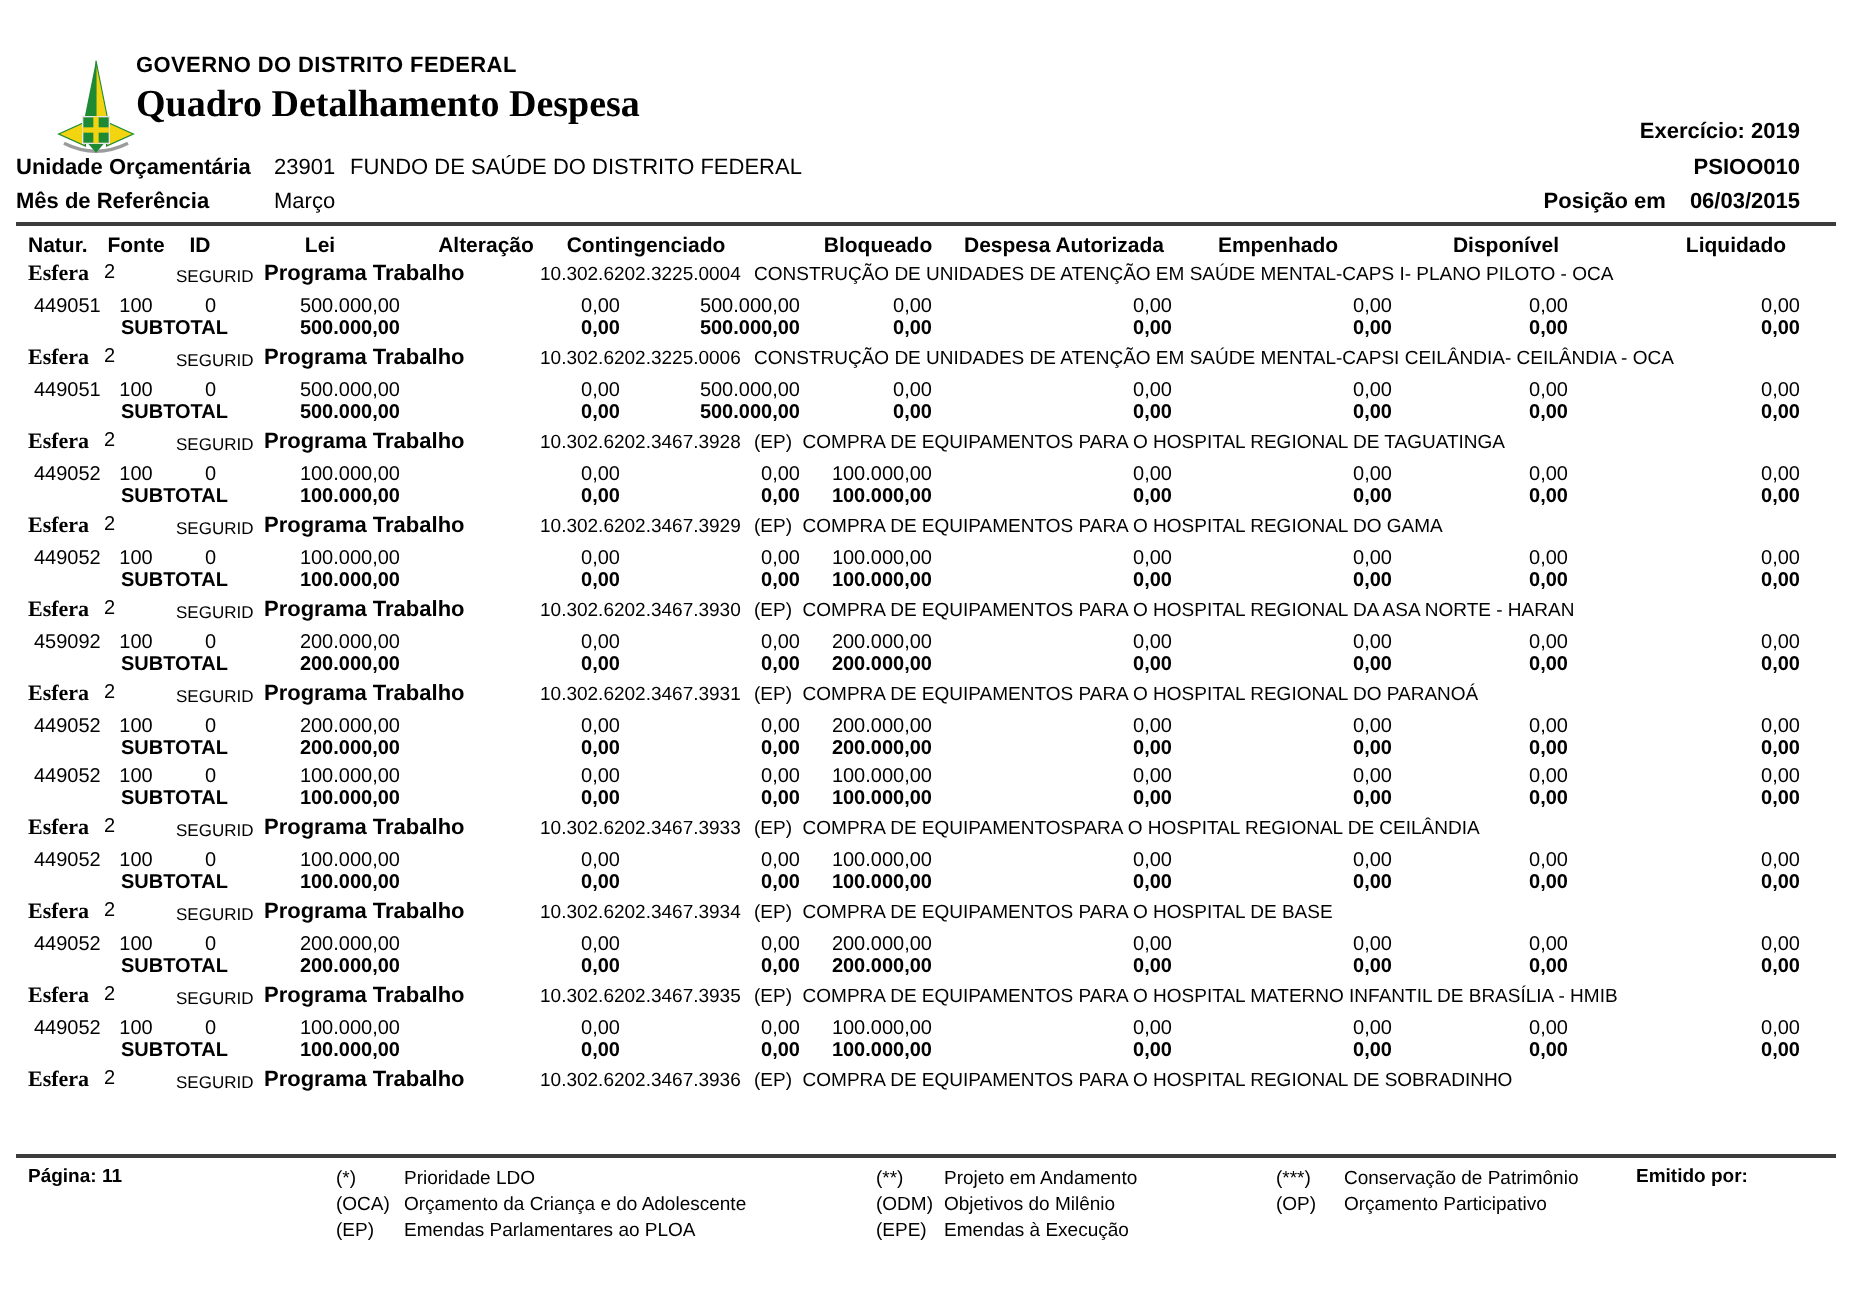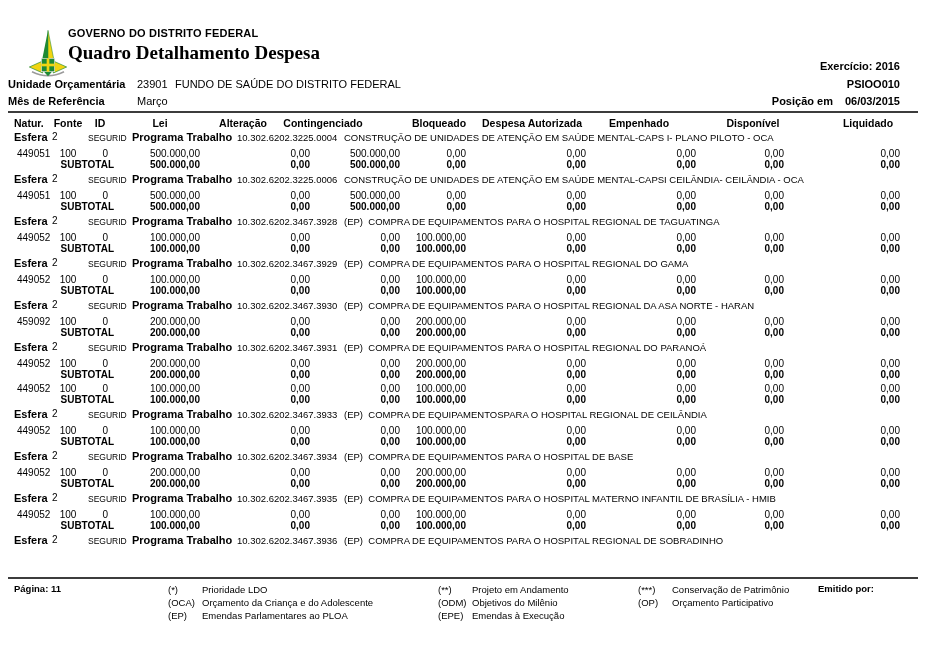--- a/index.html
+++ b/index.html
@@ -32,25 +32,25 @@
   .thead .h6{transform:translateX(-38px);}
   .thead .h9{transform:translateX(-8px);}
   .thead .h10{transform:translateX(7px);}
   .thead .h11{transform:translateX(20px);}
 
   #groups{position:absolute;left:10px;top:131px;width:906px;}
   .group{margin-bottom:3px;}
   .esfera-row{height:13px;margin-bottom:4px;padding-left:4px;font-size:11px;
        line-height:13px;white-space:nowrap;}
   .esfera-row span{display:inline-block;vertical-align:top;}
-  .g-esf{width:38px;font-weight:bold;}
+  .g-esf{width:38px;font-weight:bold;font-family:Liberation Serif, serif;}
   .g-esfv{width:36px;font-size:10px;position:relative;top:-1px;}
   .g-seg{width:44px;font-size:8.5px;line-height:14px;}
   .g-prog{width:105px;font-weight:bold;}
-  .g-code{width:107px;font-size:9.5px;line-height:14px;}
+  .g-code{width:107px;font-size:9.5px;line-height:14px;margin-left:33px;}
   .g-desc{font-size:9.5px;line-height:14px;white-space:pre;}
   .row{height:11px;font-size:10px;line-height:11px;}
   .row .c{white-space:nowrap;}
   .row .left{text-align:left;padding-left:7px;}
   .row .ctr{text-align:center;}
   .row .num{text-align:right;padding-right:6px;}
   .row.sub{font-weight:bold;}
   .sub .span3{grid-column:1 / span 3;text-align:right;padding-left:4px;}
 
   .footer{position:absolute;left:14px;top:583px;display:flex;font-size:9.5px;}
@@ -77,21 +77,21 @@
   <rect x="28" y="44" width="4" height="20" fill="#f2d411"></rect>
   <rect x="20" y="52" width="20" height="4" fill="#f2d411"></rect>
 </svg>
 
 <div class="masthead">
   <div class="gov-name">GOVERNO DO DISTRITO FEDERAL</div>
   <div class="report-title">Quadro Detalhamento Despesa</div>
 </div>
 
 <div class="hdr-right">
-  <div class="l1">Exercício: 2016</div>
+  <div class="l1">Exercício: 2019</div>
   <div class="l2">PSIOO010</div>
   <div class="l3">
     <span class="pos-label">Posição em</span><span>06/03/2015</span>
   </div>
 </div>
 
 <div class="info">
   <div class="irow">
     <span class="ilabel">Unidade Orçamentária</span><span class="icode">23901</span><span>FUNDO DE SAÚDE DO DISTRITO FEDERAL</span>
   </div>

